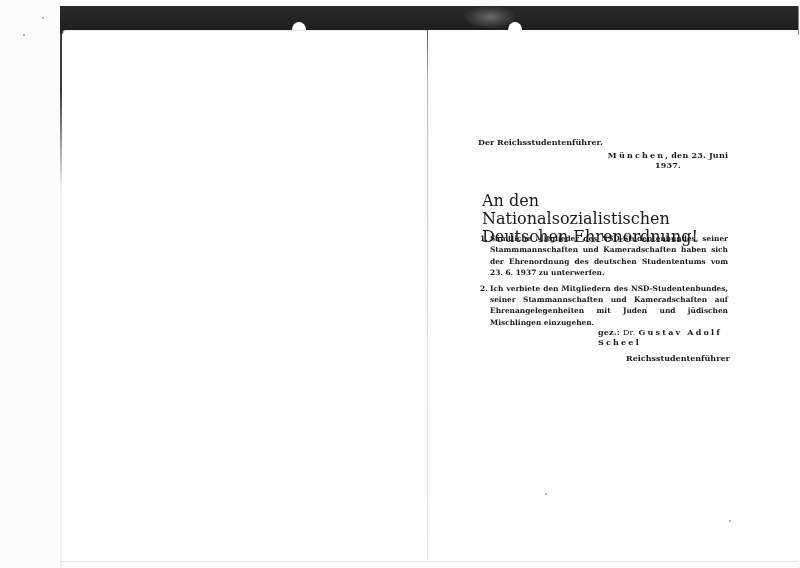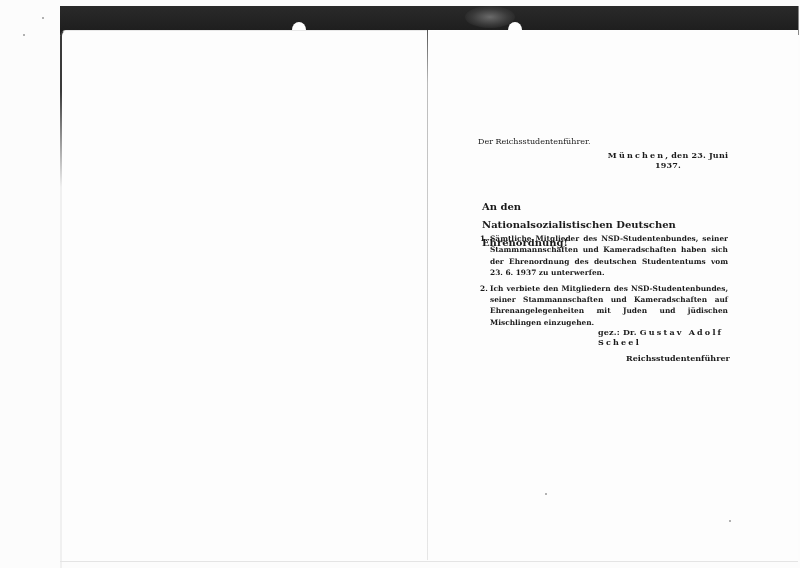--- a/index.html
+++ b/index.html
@@ -42,35 +42,35 @@
     background: linear-gradient(#555, #bbb 10%, #ddd 60%, #e6e6e6);
   }
   .page-right {
     position: absolute; left: 428px; top: 30px; width: 370px; height: 532px;
     background: #fdfdfd;
   }
   .bottom-edge {
     position: absolute; left: 60px; top: 561px; width: 738px; height: 1px; background: #e4e4e4;
   }
   .letter { position: absolute; left: 478px; top: 137px; width: 260px; font-size: 8px; }
-  .sender { position: absolute; left: 0; top: 0; font-weight: normal; font-size: 8px; }
+  .sender { position: absolute; left: 0; top: 0; font-weight: bold; font-size: 8px; }
   .dateline {
     position: absolute; left: 120px; top: 13px; font-weight: bold; font-size: 8px;
     letter-spacing: 0.2px;
     text-align: center;
   }
   .dateline .spaced { letter-spacing: 2.2px; }
-  .addressee { position: absolute; left: 4px; top: 61px; font-weight: bold; font-size: 10px; line-height: 18px; }
+  .addressee { position: absolute; left: 4px; top: 55px; font-weight: normal; font-size: 16px; line-height: 18px; }
   .points { position: absolute; left: 2px; top: 96px; width: 248px; font-weight: bold; font-size: 7.4px; line-height: 11.4px; }
   .point { display: flex; margin-bottom: 4px; }
   .point .num { width: 10px; flex: none; }
   .point .txt { flex: 1; text-align: justify; }
   .signature { position: absolute; left: 120px; top: 190px; font-size: 8px; font-weight: bold; }
   .signature .name-line { letter-spacing: 0.2px; }
-  .signature .dr { font-weight: bold; }
+  .signature .dr { font-weight: normal; }
   .signature .spaced { letter-spacing: 2.2px; }
   .signature .title { margin-left: 28px; margin-top: 6px; }
   .speck { position: absolute; width: 2px; height: 2px; background: #999; border-radius: 50%; }
 </style>
 </head>
 <body>
 
 <div class="scan">
   <div class="binder-bar">
     <div class="binder-glare"></div>

